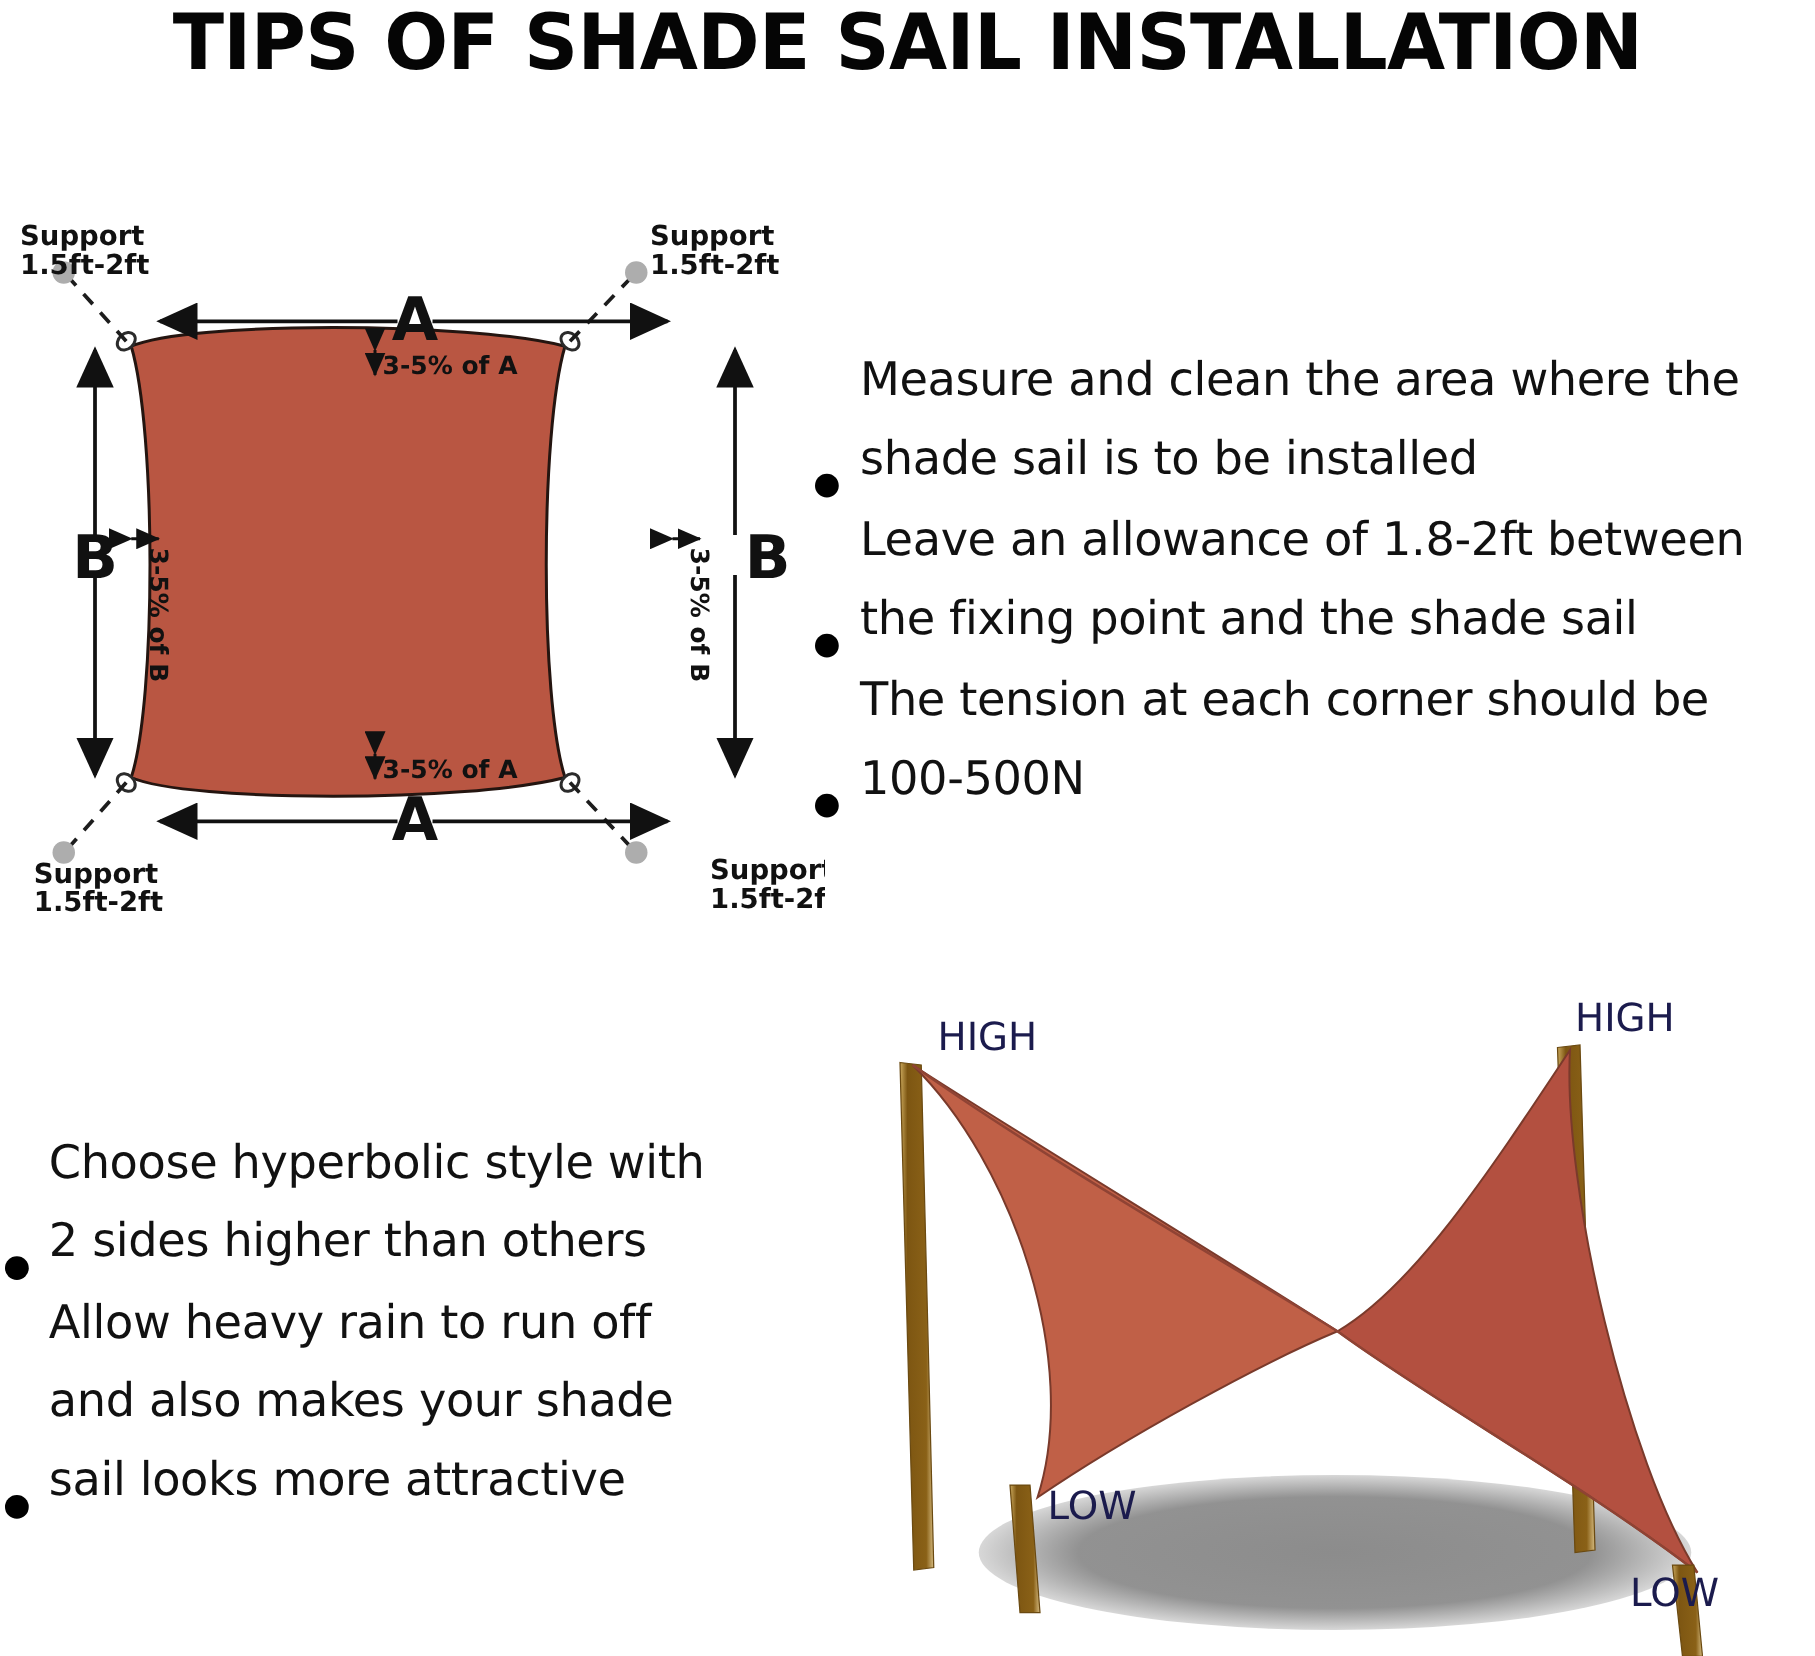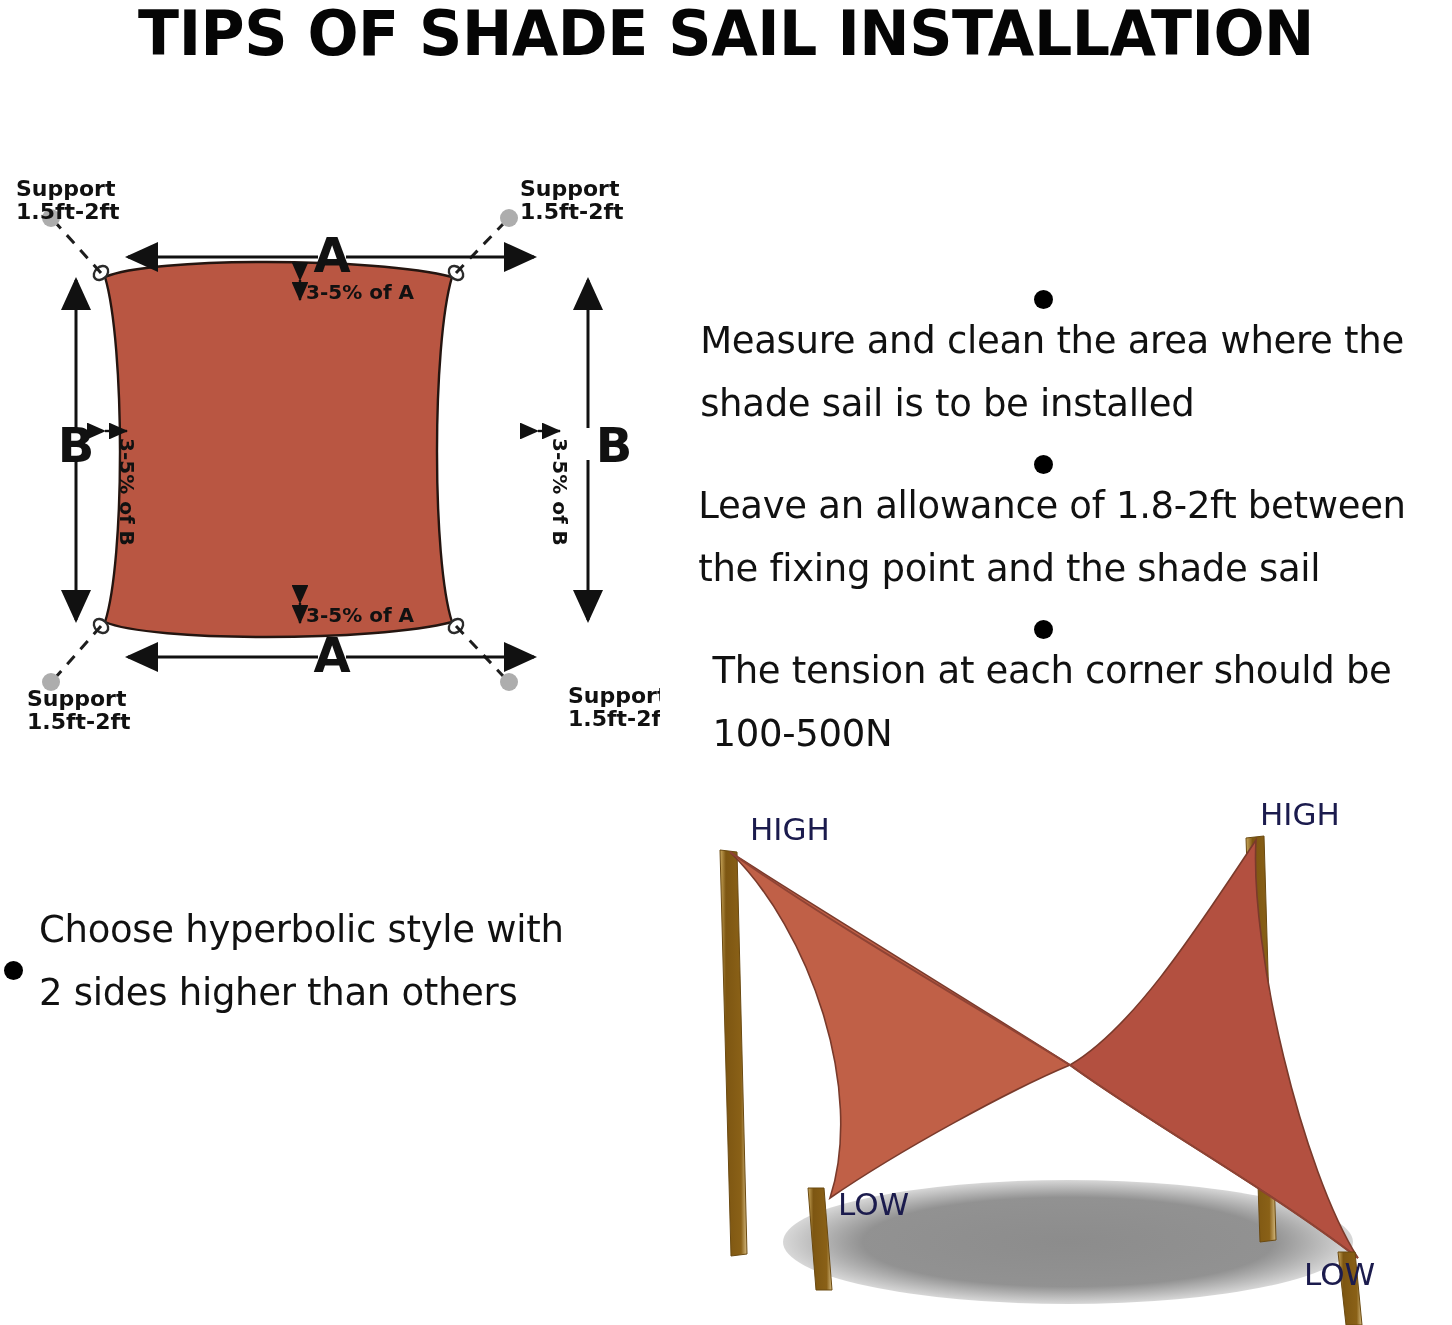--- a/index.html
+++ b/index.html
@@ -51,23 +51,22 @@
 
   
   #tips-list {
     position: absolute;
     left: 652px;
     top: 272px;
     width: 800px;
   }
   #tips-list .bullet-row {
     display: flex;
-    align-items: center;
+    align-items: flex-end;
     margin-bottom: 2px;
-    flex-direction: column;
   }
   #tips-list .dot {
     flex: 0 0 auto;
     width: 19px;
     height: 19px;
     border-radius: 50%;
     background: #000000;
     margin-top: 18px;
     margin-right: 17px;
   }
@@ -83,21 +82,21 @@
 
   
   #style-list {
     position: absolute;
     left: 4px;
     top: 898px;
     width: 630px;
   }
   #style-list .bullet-row {
     display: flex;
-    align-items: center;
+    align-items: flex-end;
     margin-bottom: 2px;
   }
   #style-list .dot {
     flex: 0 0 auto;
     width: 19px;
     height: 19px;
     border-radius: 50%;
     background: #000000;
     margin-top: 18px;
     margin-right: 16px;
@@ -254,20 +253,26 @@
     <span class="txt">The tension at each corner should be
 100-500N</span>
   </div>
 </div>
 
 <div id="style-list">
   <div class="bullet-row">
     <span class="dot"></span>
     <span class="txt">Choose hyperbolic style with
 2 sides higher than others</span>
+  </div>
+  <div class="bullet-row">
+    <span class="dot"></span>
+    <span class="txt">Allow heavy rain to run off
+and also makes your shade
+sail looks more attractive</span>
   </div>
 </div>
 
 <div id="hyper-diagram">
   <svg width="762" height="535" viewBox="0 0 762 535" xmlns="http://www.w3.org/2000/svg">
     <defs>
       <radialGradient id="shadowGrad" cx="50%" cy="50%" r="58%">
         <stop offset="0%" stop-color="#8c8c8c" stop-opacity="1"></stop>
         <stop offset="62%" stop-color="#8c8c8c" stop-opacity="0.95"></stop>
         <stop offset="100%" stop-color="#8c8c8c" stop-opacity="0"></stop>

